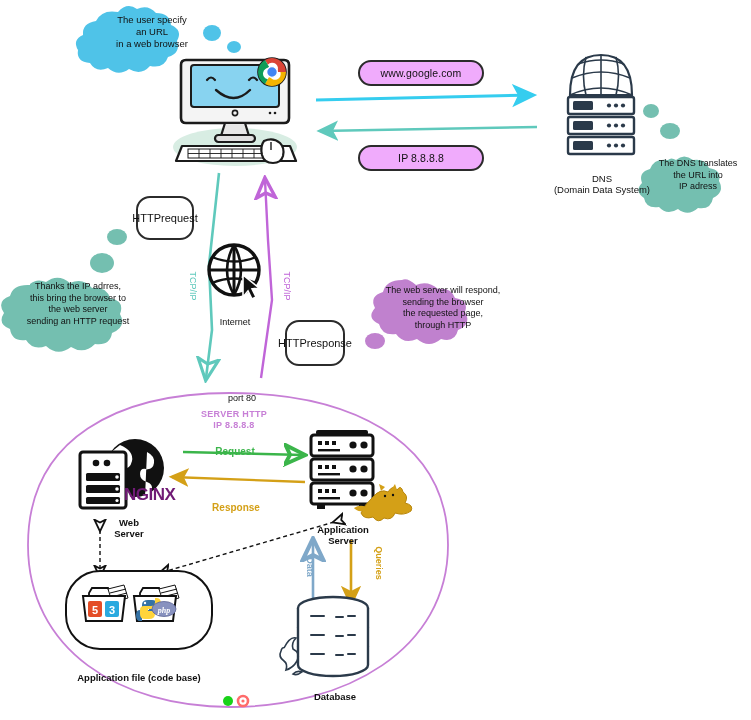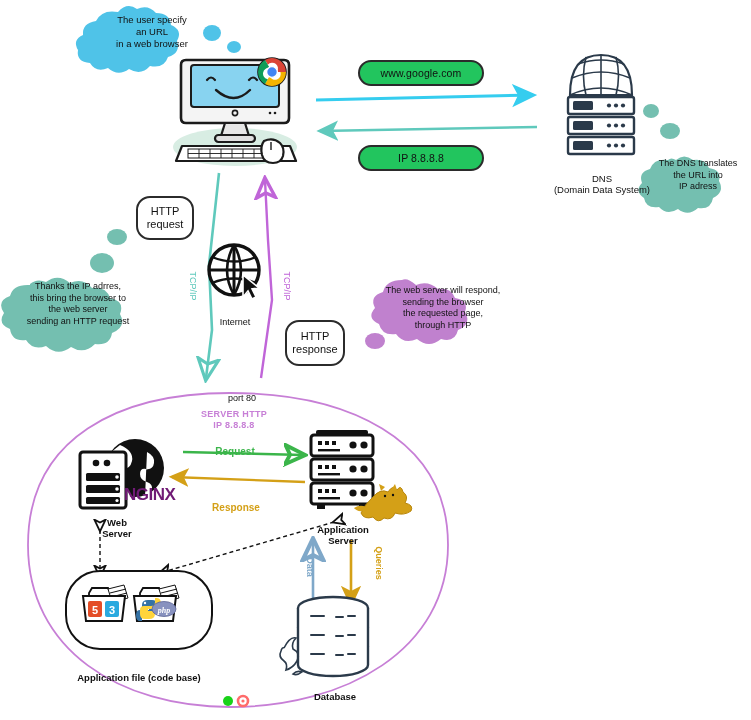--- a/index.html
+++ b/index.html
@@ -3,24 +3,24 @@
 <meta charset="utf-8">
 <style>
   html,body{margin:0;padding:0;background:#ffffff;}
   body{width:751px;height:720px;position:relative;overflow:hidden;
        font-family:"Liberation Sans","DejaVu Sans",sans-serif;}
   #stage{position:absolute;left:0;top:0;width:751px;height:720px;}
   .abs{position:absolute;}
   .lbl{position:absolute;text-align:center;line-height:1.18;color:#111;margin-top:16px;}
   svg{overflow:visible;}
   .pill{position:absolute;border:2px solid #2b2b2b;border-radius:22px;
-        background:#22c55e;display:flex;align-items:center;justify-content:center;
+        background:#f0abfc;display:flex;align-items:center;justify-content:center;
         font-size:10.5px;color:#111;letter-spacing:.1px;}
   .rbox{position:absolute;border:2px solid #2b2b2b;border-radius:14px;background:#fff;
-        display:flex;flex-direction:column;align-items:center;justify-content:center;
+        display:flex;flex-direction:row;align-items:center;justify-content:center;
         font-size:11px;color:#111;line-height:1.18;}
   .cloudtxt{position:absolute;text-align:center;color:#111;line-height:1.28;z-index:6;}
   .rot90{transform:rotate(90deg);transform-origin:center center;}
   .bold{font-weight:bold;}
 </style>
 </head>
 <body>
 
 <div id="stage">
 
@@ -382,21 +382,21 @@
     <div>SERVER HTTP</div>
     <div>IP 8.8.8.8</div>
   </div>
 
   <div class="lbl bold" style="left:203px;top:430px;width:64px;font-size:10px;color:#3BB54A;">Request</div>
   <div class="lbl bold" style="left:201px;top:486px;width:70px;font-size:10px;color:#D4A017;">Response</div>
 
   <div class="abs bold" style="left:124px;top:485px;font-size:17px;color:#701a75;letter-spacing:-.5px;
               font-family:'Liberation Sans',sans-serif;">NGINX</div>
 
-  <div class="lbl bold" style="left:86px;top:501px;width:62px;font-size:9.5px;">
+  <div class="lbl bold" style="left:98px;top:501px;width:62px;font-size:9.5px;">
     <div>Web</div>
     <div>Server</div>
   </div>
 
   <div class="lbl bold" style="left:300px;top:508px;width:86px;font-size:9.5px;">
     <div>Application</div>
     <div>Server</div>
   </div>
 
   <div class="lbl bold" style="left:58px;top:656px;width:162px;font-size:9.5px;">Application file (code base)</div>

